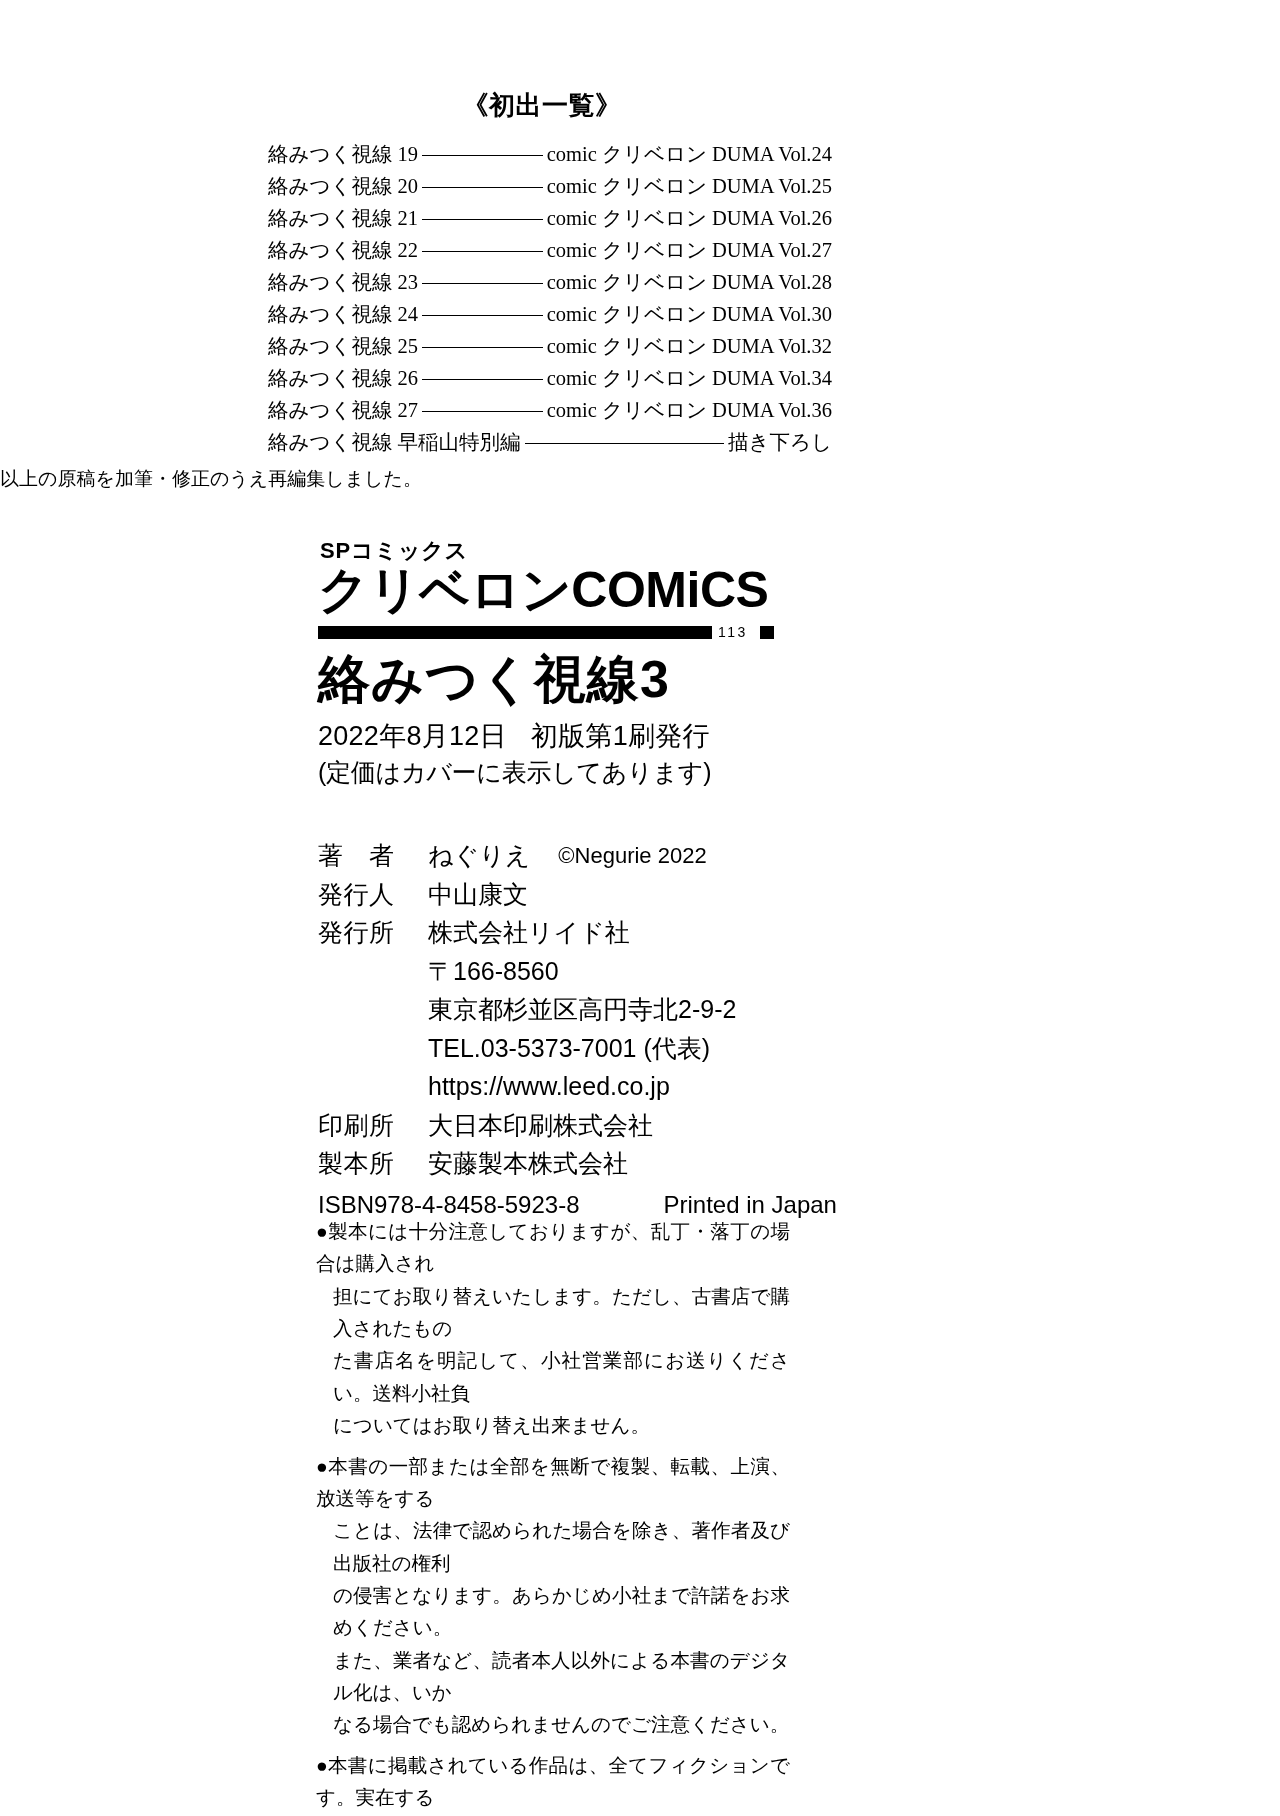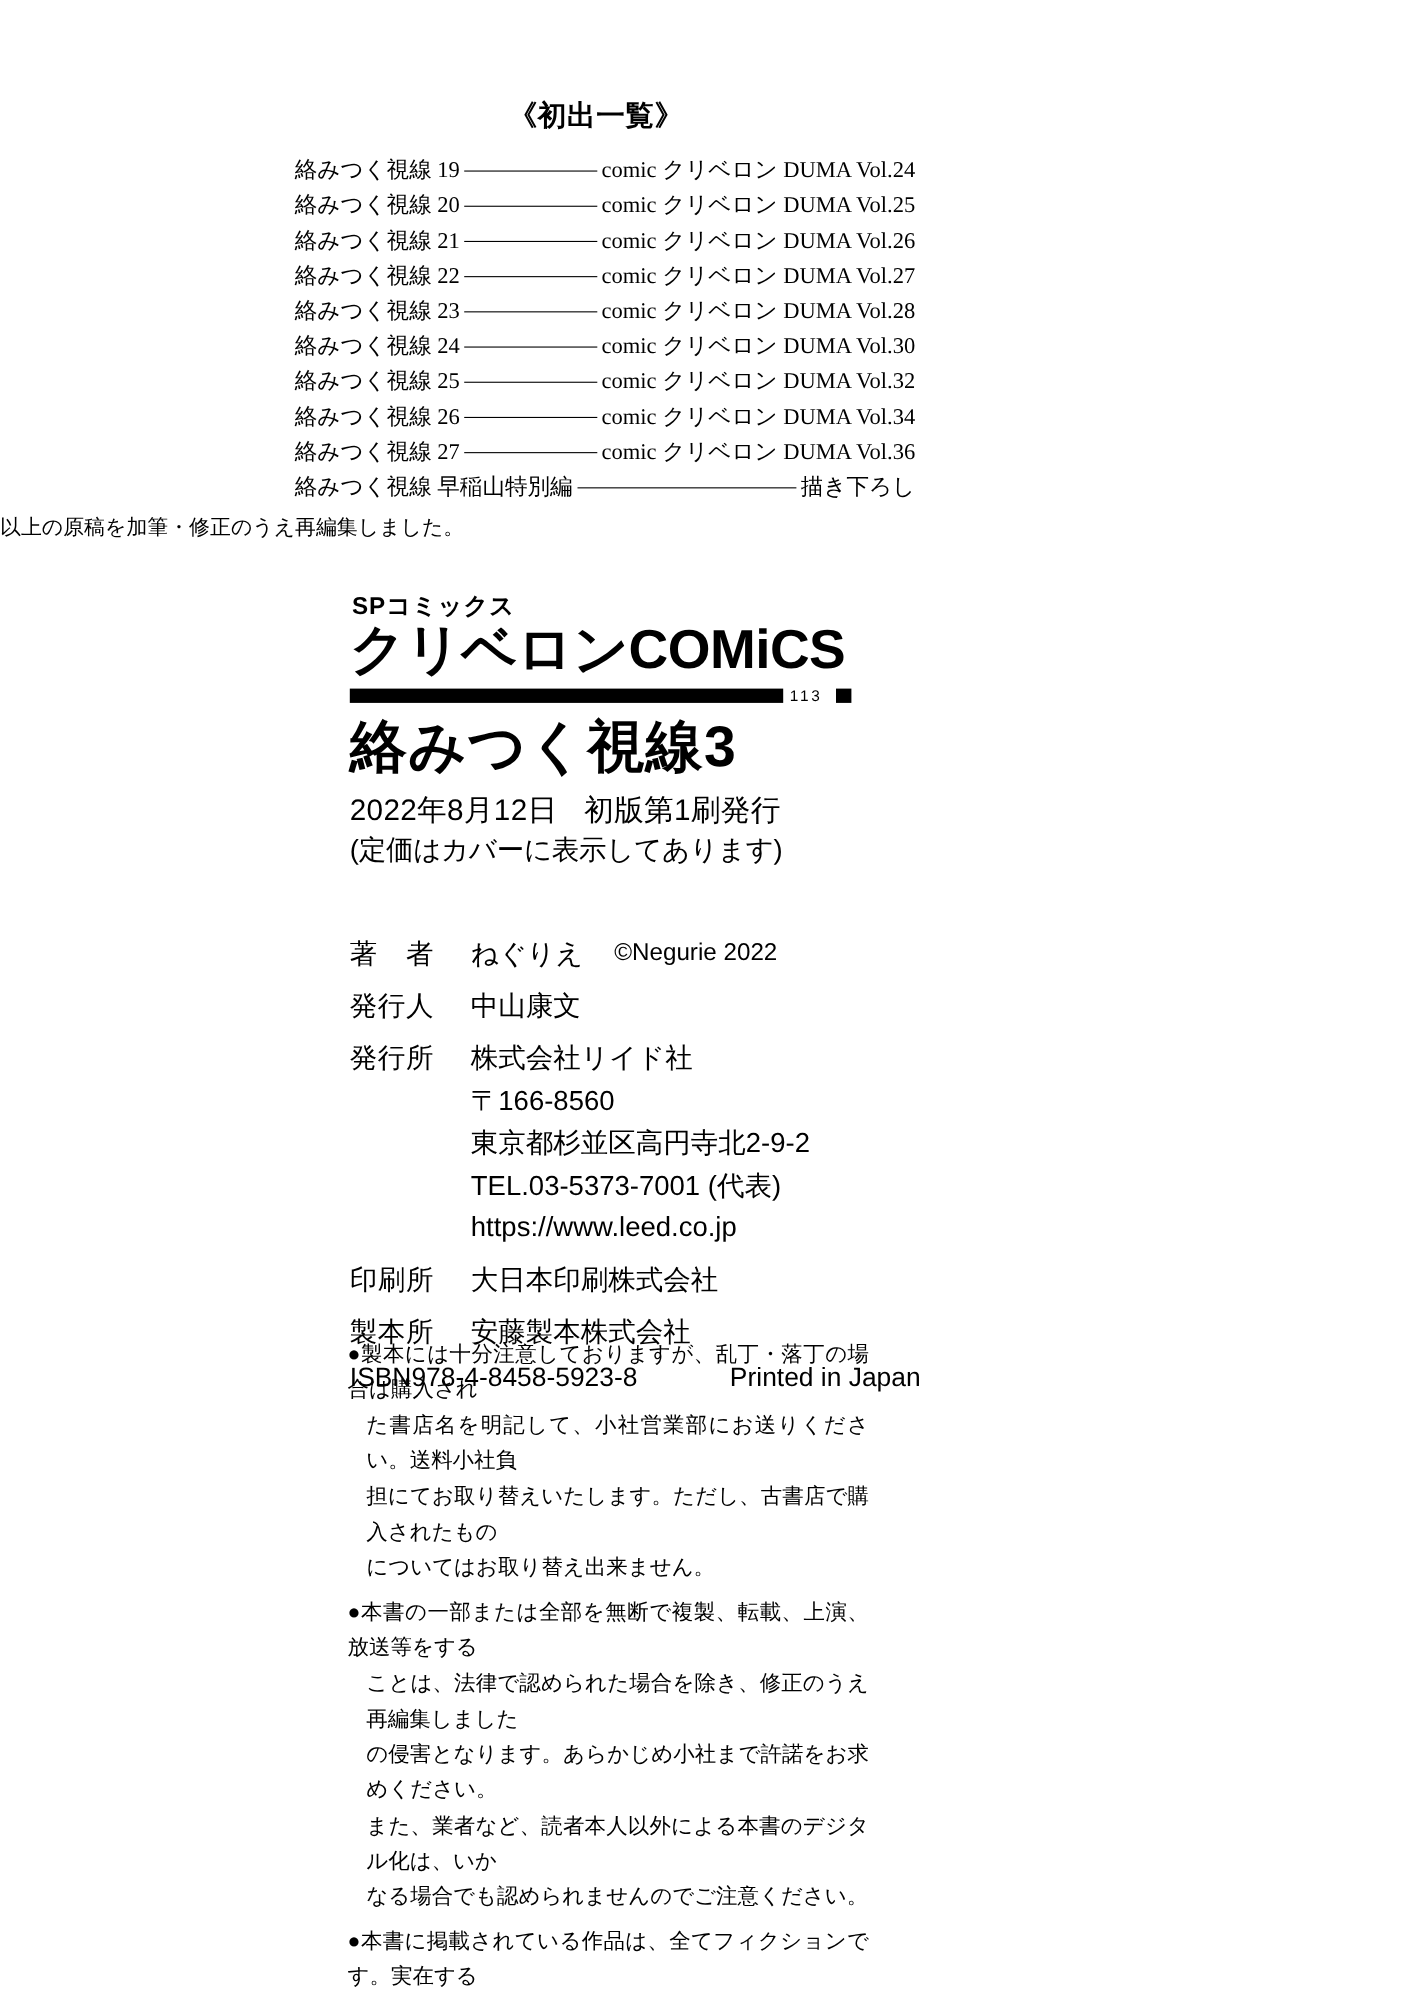--- a/index.html
+++ b/index.html
@@ -143,23 +143,22 @@
   .credits {
     position: absolute;
     top: 838px;
     left: 318px;
     width: 660px;
     font-size: 25px;
     line-height: 1.42;
   }
   .credit-row {
     display: flex;
-    align-items: flex-start;
+    align-items: center;
     margin-bottom: 3px;
-    margin-top: 12px;
   }
   .credit-key {
     flex: 0 0 104px;
     letter-spacing: 0.02em;
   }
   .credit-val {
     flex: 0 0 auto;
     padding-left: 6px;
   }
   .credit-copy {
@@ -307,27 +306,27 @@
     </div>
     <div class="isbn-row">
       <span class="isbn-val">ISBN978-4-8458-5923-8</span>
       <span class="isbn-print">Printed in Japan</span>
     </div>
   </div>
 
   <div class="notices">
     <div class="notice">
       <p class="first">●製本には十分注意しておりますが、乱丁・落丁の場合は購入され</p>
+      <p class="ind">担にてお取り替えいたします。ただし、古書店で購入されたもの</p>
       <p class="ind">た書店名を明記して、小社営業部にお送りください。送料小社負</p>
-      <p class="ind">担にてお取り替えいたします。ただし、古書店で購入されたもの</p>
       <p class="ind">についてはお取り替え出来ません。</p>
     </div>
     <div class="notice">
       <p class="first">●本書の一部または全部を無断で複製、転載、上演、放送等をする</p>
-      <p class="ind">ことは、法律で認められた場合を除き、修正のうえ再編集しました</p>
+      <p class="ind">ことは、法律で認められた場合を除き、著作者及び出版社の権利</p>
       <p class="ind">の侵害となります。あらかじめ小社まで許諾をお求めください。</p>
       <p class="ind">また、業者など、読者本人以外による本書のデジタル化は、いか</p>
       <p class="ind">なる場合でも認められませんのでご注意ください。</p>
     </div>
     <div class="notice">
       <p class="first">●本書に掲載されている作品は、全てフィクションです。実在する</p>
       <p class="ind">人物・団体・事件などとは一切関係がありません。</p>
     </div>
   </div>
 

